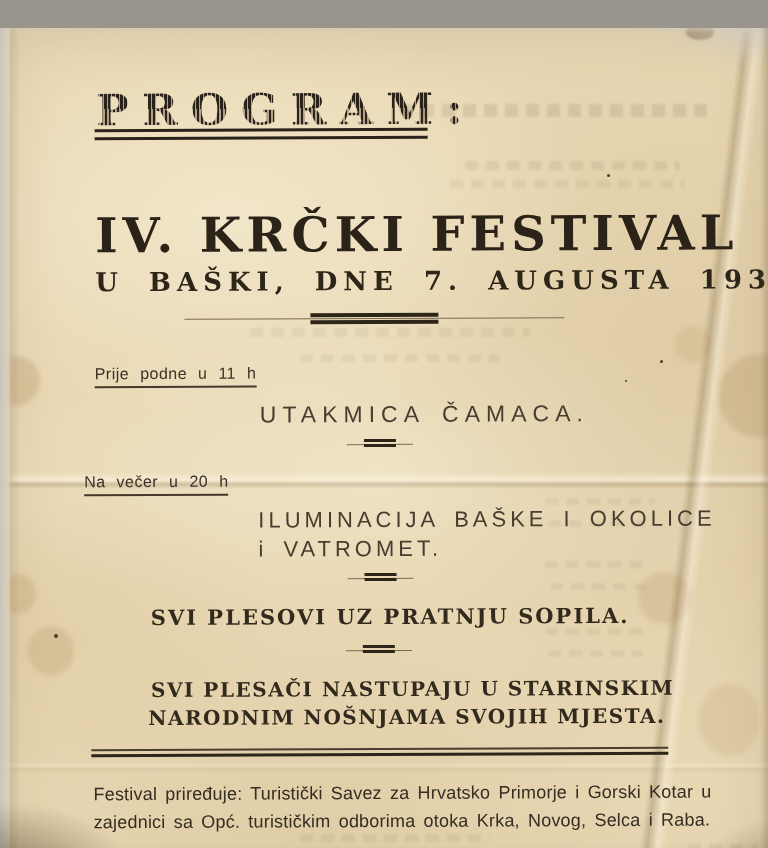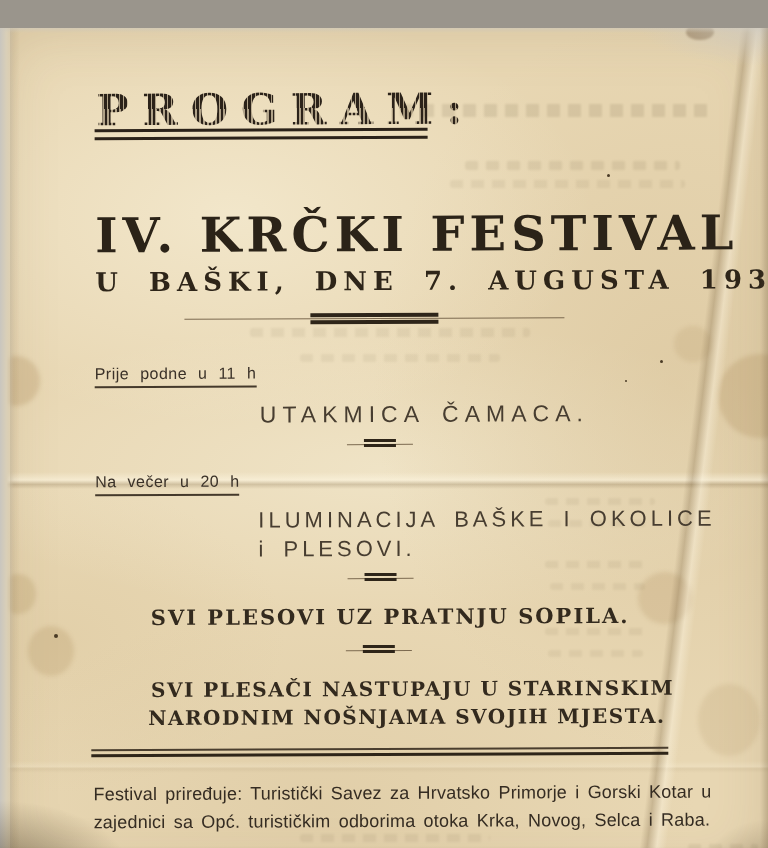--- a/index.html
+++ b/index.html
@@ -140,23 +140,23 @@
     <div class="abs caps-line" style="left:260px;top:373px;font-size:23px;letter-spacing:6px;">UTAKMICA ČAMACA.</div>
 
     <div class="abs orn orn-sm" style="left:347px;top:409px;width:66px;">
       <div class="orn-line"></div>
       <div class="orn-bars">
           <div class="bar"></div>
           <div class="bar"></div>
         </div>
     </div>
 
-    <div class="abs time-label" style="left:95px;top:444px;">Na večer u 20 h</div>
+    <div class="abs time-label" style="left:84px;top:444px;">Na večer u 20 h</div>
     <div class="abs caps-line" style="left:258px;top:479px;">ILUMINACIJA BAŠKE I OKOLICE</div>
-    <div class="abs caps-line" style="left:258px;top:508px;">i PLESOVI.</div>
+    <div class="abs caps-line" style="left:258px;top:508px;">i VATROMET.</div>
 
     <div class="abs orn orn-sm" style="left:347px;top:543px;width:66px;">
       <div class="orn-line"></div>
       <div class="orn-bars">
           <div class="bar"></div>
           <div class="bar"></div>
         </div>
     </div>
 
     <div class="abs serif note-serif" style="left:150px;top:576px;font-size:21px;letter-spacing:2px;">SVI PLESOVI UZ PRATNJU SOPILA.</div>

